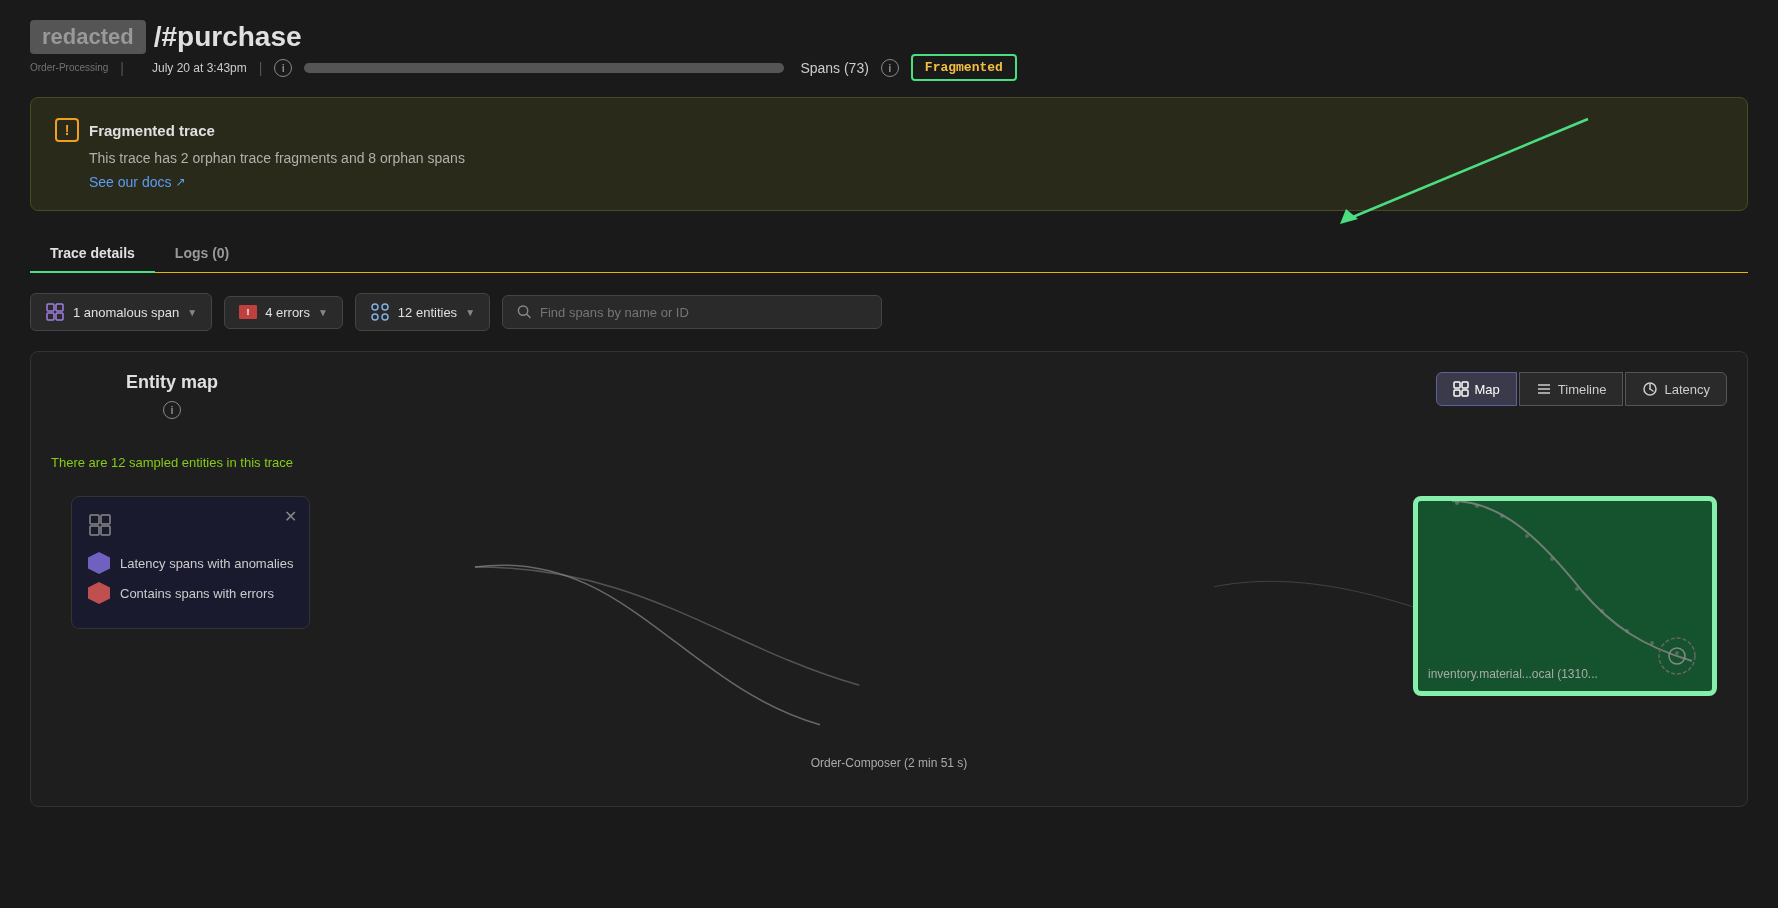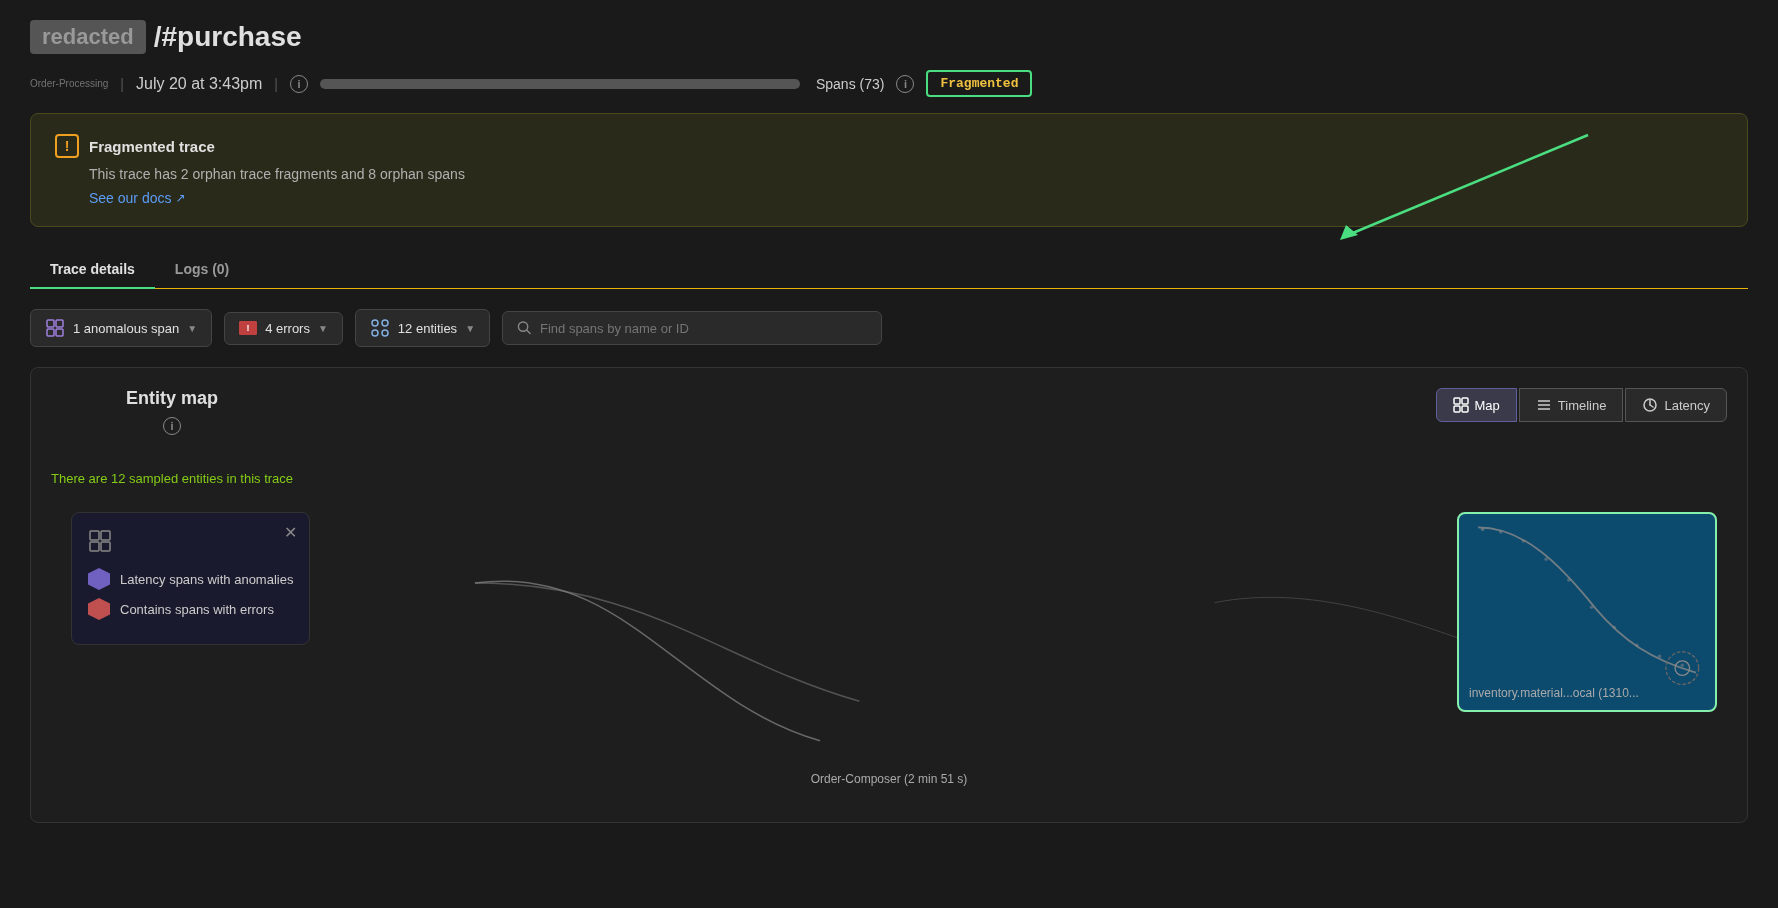--- a/index.html
+++ b/index.html
@@ -17,21 +17,20 @@
       min-height: 908px;
       background: #1a1a1a;
       padding: 20px 30px;
     }
 
     
     .header-title {
       display: flex;
       align-items: center;
       gap: 8px;
-      margin-bottom: 16px;
     }
 
     .title-prefix {
       background: #555;
       color: #999;
       border-radius: 4px;
       padding: 4px 12px;
       font-size: 22px;
       font-weight: 600;
     }
@@ -55,21 +54,22 @@
       color: #737373;
       font-size: 10px;
     }
 
     .subheader-divider {
       color: #555;
     }
 
     .subheader-date {
       color: #ccc;
-      font-size: 16px;
+      font-size: 12px;
+      margin-left: 16px;
     }
 
     .info-icon {
       width: 18px;
       height: 18px;
       border-radius: 50%;
       border: 1.5px solid #888;
       display: inline-flex;
       align-items: center;
       justify-content: center;
@@ -381,24 +381,24 @@
       height: 22px;
       background: #c05050;
       clip-path: polygon(50% 0%, 100% 25%, 100% 75%, 50% 100%, 0% 75%, 0% 25%);
     }
 
     
     .inventory-panel {
       position: absolute;
       right: 20px;
       top: 10px;
-      background: #0c4a6e;
-      border: 2px solid #86efac;
+      background: #14532d;
+      border: 5px solid #86efac;
       border-radius: 8px;
-      width: 260px;
+      width: 304px;
       height: 200px;
       overflow: hidden;
     }
 
     .inventory-inner {
       width: 100%;
       height: 100%;
       display: flex;
       align-items: flex-end;
       justify-content: flex-end;

